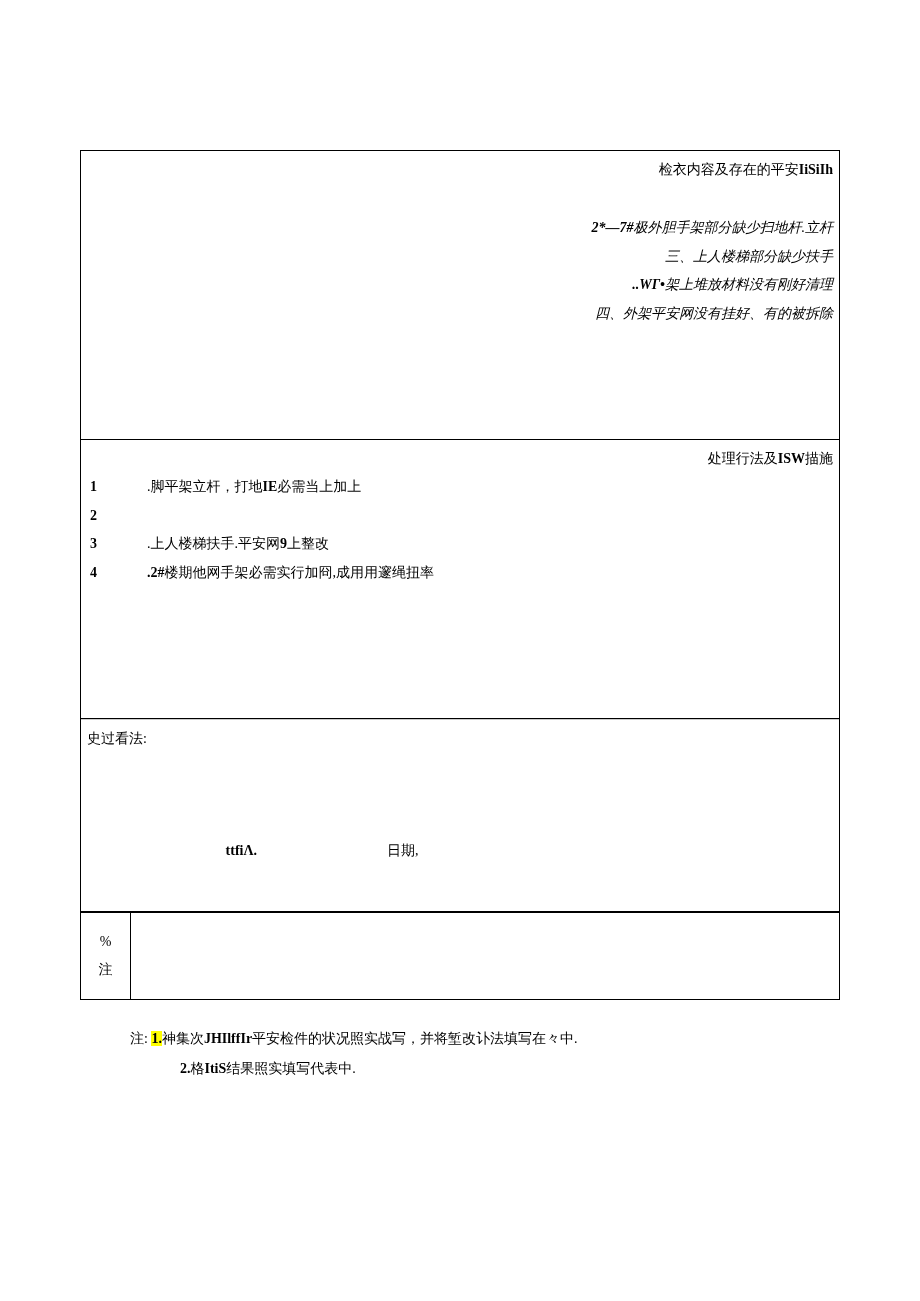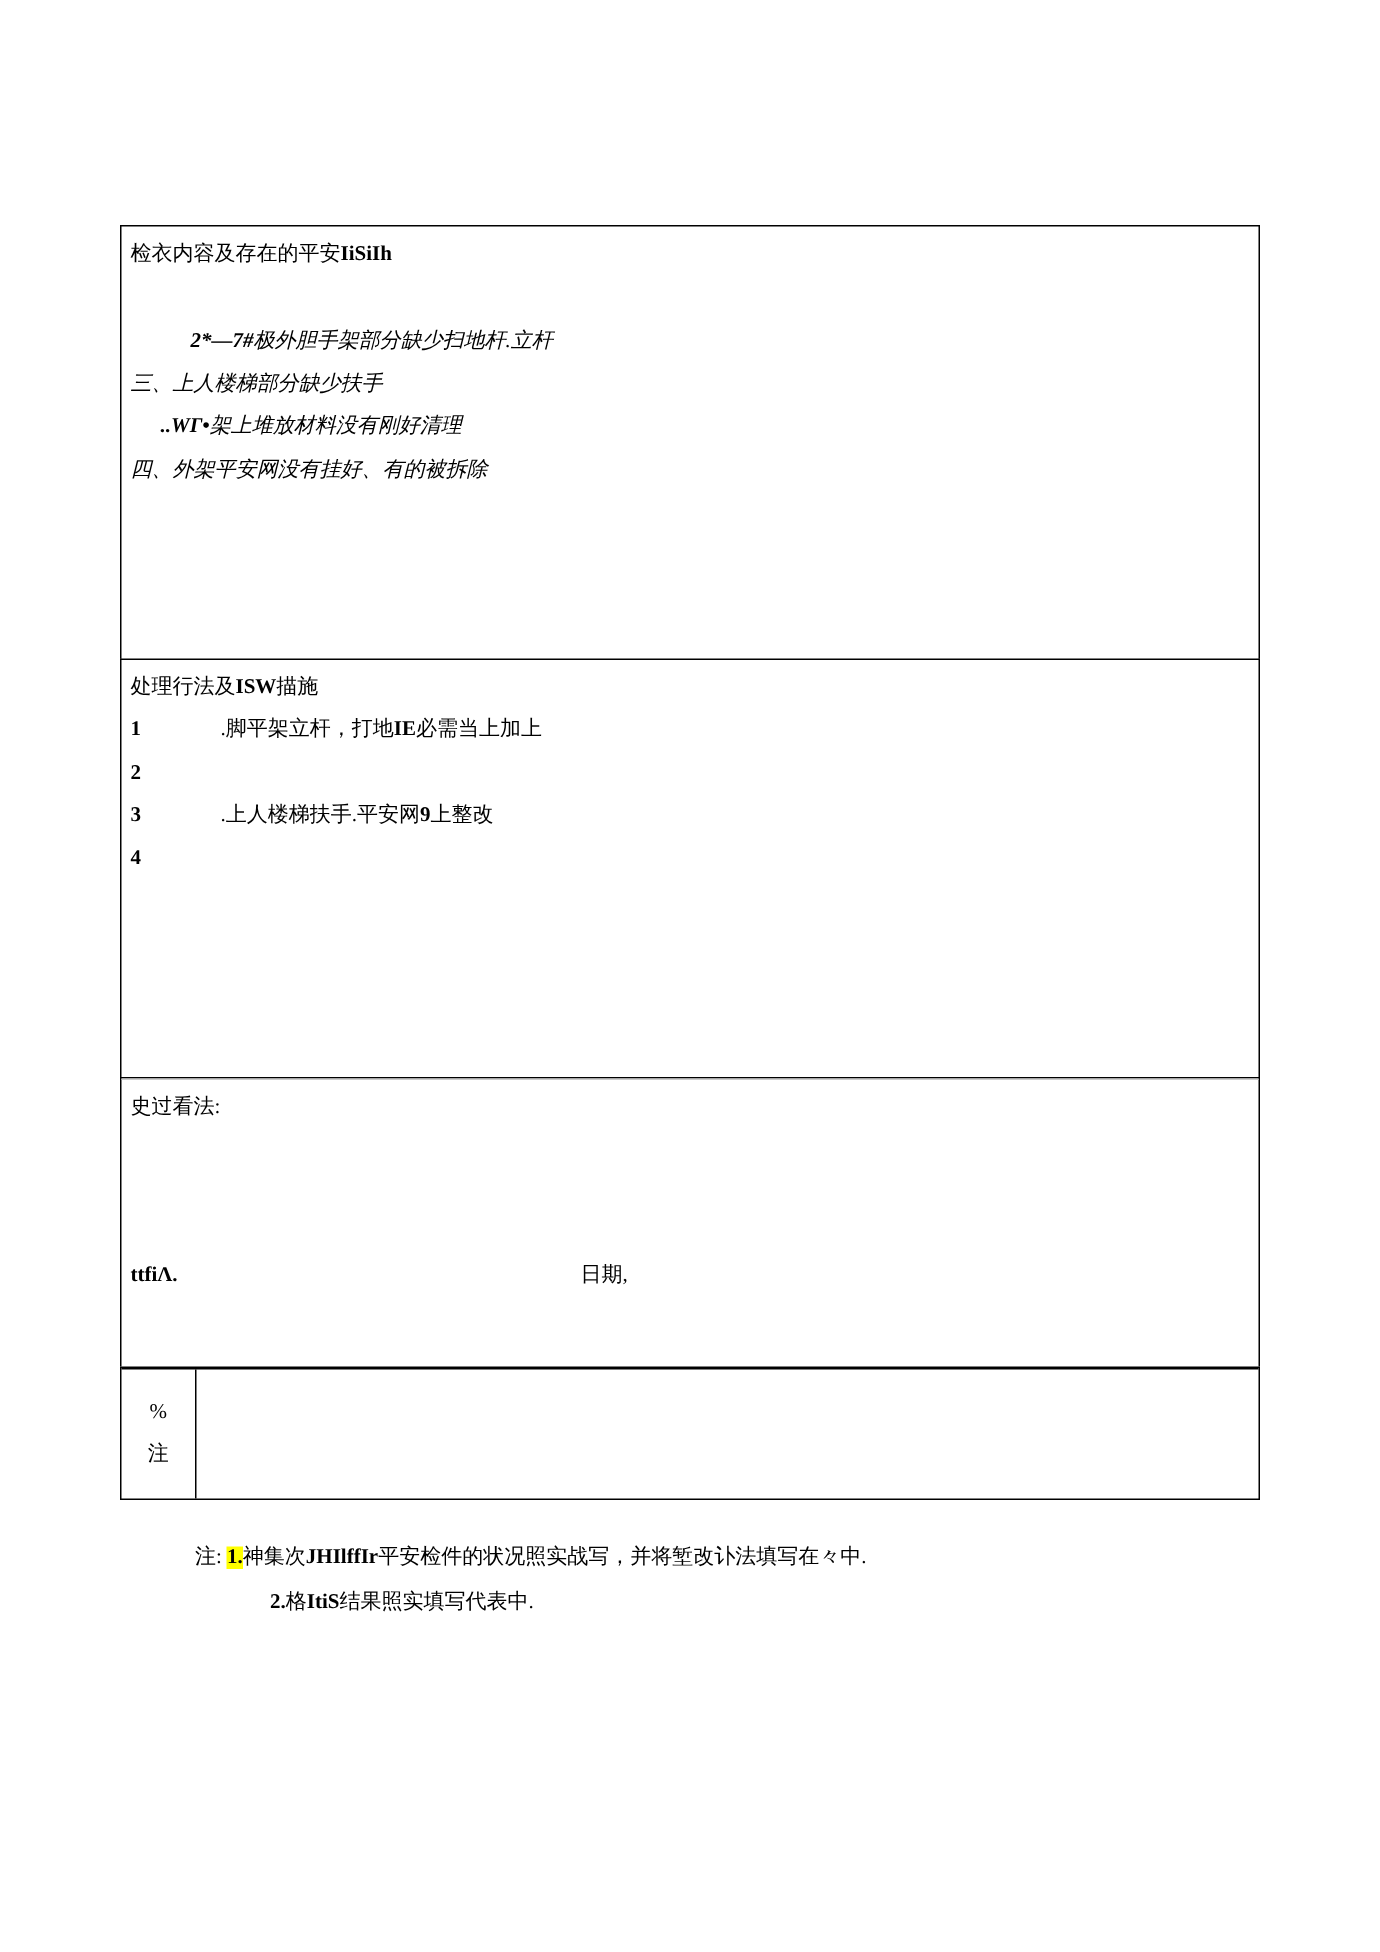--- a/index.html
+++ b/index.html
@@ -19,20 +19,21 @@
     .section-box {
       border: 1px solid #000000;
       border-bottom: none;
     }
     .section-box.last {
       border-bottom: 1px solid #000000;
     }
     .section-content {
       padding: 8px 6px;
       min-height: 40px;
+      text-align: right;
     }
     .section-title {
       font-size: 14px;
     }
     .item-line {
       margin: 6px 0;
       font-style: italic;
     }
     .indent-1 {
       padding-left: 40px;
@@ -63,21 +64,21 @@
     .review-section {
       padding: 8px 6px;
       border-top: 1px solid #cccccc;
     }
     .sign-row {
       display: flex;
       padding: 20px 0 40px 0;
     }
     .sign-label {
       width: 200px;
-      text-align: left;
+      text-align: right;
       padding-right: 30px;
     }
     .sign-date {
       padding-left: 100px;
     }
     .remark-row {
       display: flex;
       border-top: 1px solid #000000;
     }
     .remark-label {
@@ -147,20 +148,23 @@
       <div class="num-col bold">2</div>
     </div>
     <div class="numbered-row">
       <div class="num-col bold">3</div>
       <div class="num-text">
         <span>.上人楼梯扶手.平安网</span><span class="bold">9</span><span>上整改</span>
       </div>
     </div>
     <div class="numbered-row">
       <div class="num-col bold">4</div>
+      <div class="num-text">
+        <span class="bold">.2#</span><span>楼期他网手架必需实行加冏,成用用邃绳扭率</span>
+      </div>
     </div>
     <div class="small-gap"></div>
   </div>
 </div>
 
 <div class="section-box">
   <div class="review-section">
     <div>史过看法:</div>
     <div class="medium-gap"></div>
     <div class="sign-row">

